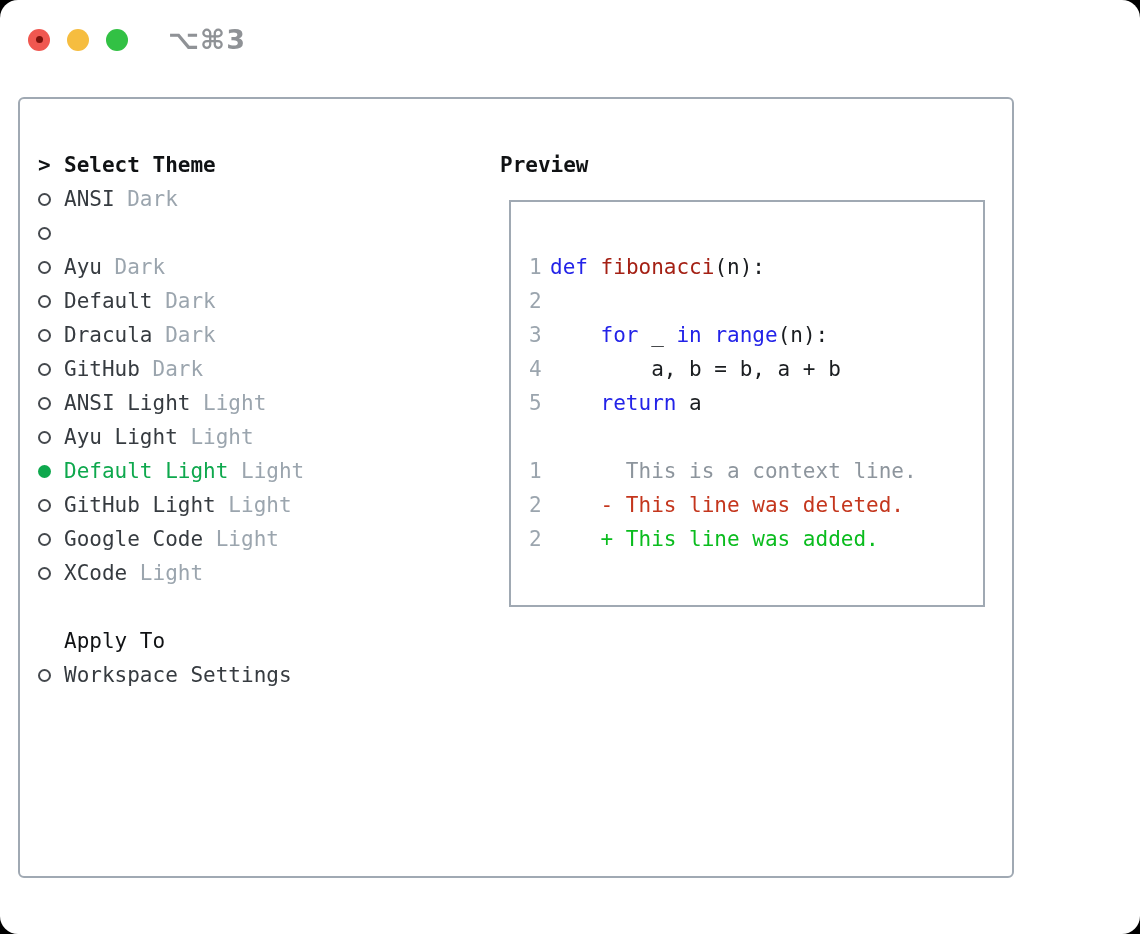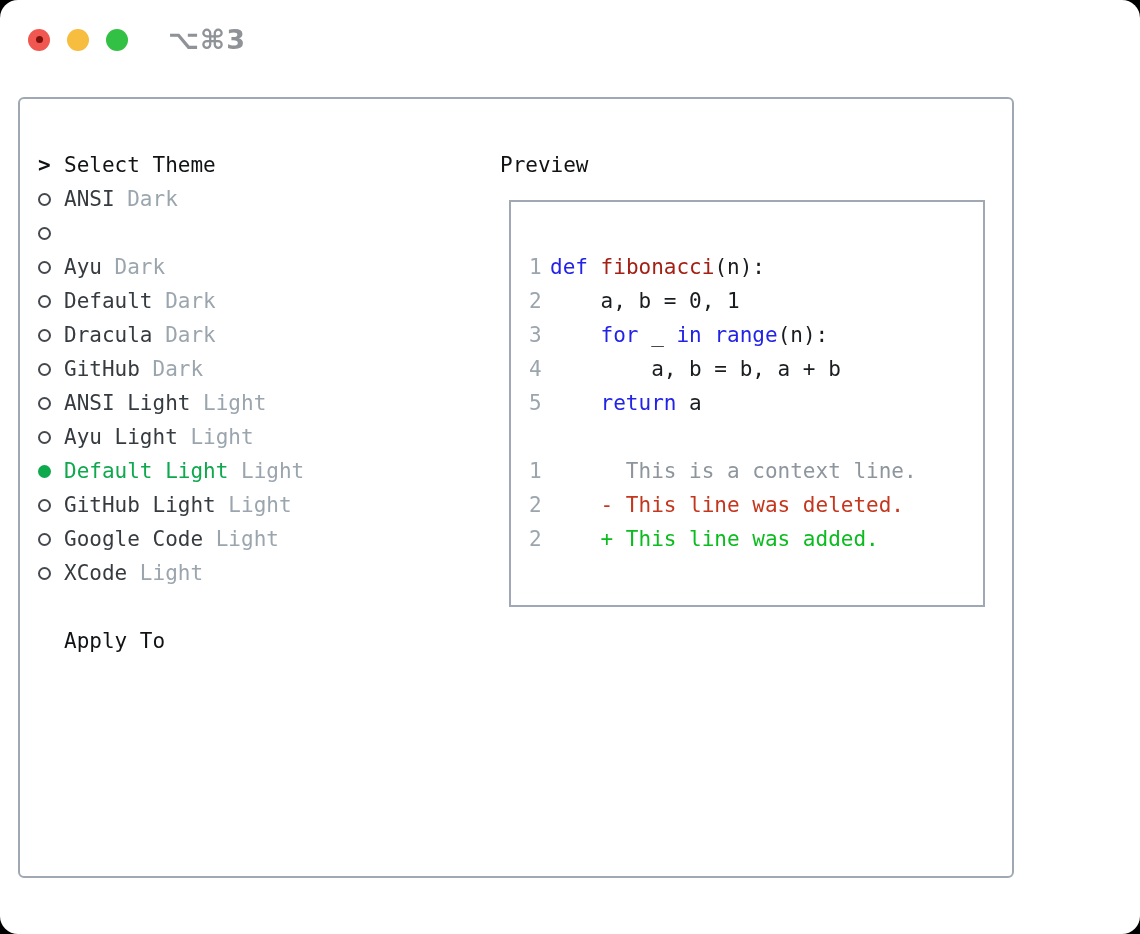--- a/index.html
+++ b/index.html
@@ -14,21 +14,21 @@
   .win-title{margin-left:23px;font:700 27px "DejaVu Sans",sans-serif;color:var(--title_gray,#8f9296);letter-spacing:1px;}
   .panel{position:absolute;left:18px;top:97px;width:996px;height:781px;border:2px solid var(--border,#a0a9b3);border-radius:6px;box-sizing:border-box;display:flex;font-family:"DejaVu Sans Mono",monospace;font-size:21px;line-height:34px;background:#fff;}
   .left-col{flex:none;width:462px;box-sizing:border-box;padding:49px 0 0 18px;}
   .right-col{flex:1;box-sizing:border-box;padding:49px 0 0 18px;}
   .row{display:flex;align-items:center;height:34px;}
   .marker{flex:none;width:26px;display:flex;align-items:center;}
   .prompt{font-weight:700;color:var(--headerblack,#101214);}
   .circ{width:13px;height:13px;border-radius:50%;border:2px solid var(--circle,#45494e);box-sizing:border-box;}
   .circ.filled{border:none;background:var(--selgreen,#0ea84d);}
   .label{white-space:pre;}
-  .bold{font-weight:400;color:var(--headerblack,#101214);}
+  .bold{font-weight:700;color:var(--headerblack,#101214);}
   .t-dark{color:var(--dark,#363b40);}
   .t-sel{color:var(--selgreen,#0ea84d);text-align:center;}
   .t-muted{color:var(--muted,#9ba5ae);}
   .spacer{height:34px;}
   .hint{color:var(--muted,#9ba5ae);white-space:pre;}
   .preview-box{margin-left:9px;margin-top:18px;width:476px;height:407px;border:2px solid var(--border,#a0a9b3);box-sizing:border-box;padding:48px 0 0 18px;overflow:hidden;background:#fff;}
   .code-row{display:flex;height:34px;}
   .ln{flex:none;width:21px;color:var(--muted,#9ba5ae);}
   .code{white-space:pre;}
   .c-keyword{color:var(--keyword,#2323e8);}
@@ -129,37 +129,42 @@
             </span>
             <span class="label"><span class="t-dark">XCode</span><span class="t-muted"> Light</span></span>
           </div>
         </div>
       <div class="spacer"></div>
       <div class="row">
         <span class="marker"></span>
         <span class="label t-dark" style="color:var(--headerblack)">Apply To</span>
       </div>
       <div id="apply-list">
+          <div class="row">
+            <span class="marker">
+              <i class="circ"></i>
+            </span>
+            <span class="label"><span class="t-dark">Workspace Settings</span></span>
+          </div>
         </div>
       <div class="spacer"></div>
     </div>
 
     <div class="right-col">
       <div class="row">
         <span class="label bold">Preview</span>
       </div>
       <div class="preview-box">
         <div id="code-lines">
             <div class="code-row">
               <span class="ln">1</span>
               <span class="code"><span class="c-keyword">def</span><span class="c-plain"> </span><span class="c-function">fibonacci</span><span class="c-plain">(n):</span></span>
             </div>
             <div class="code-row">
               <span class="ln">2</span>
-              <span class="code"><span class="c-plain">    a, b = 0, 1</span></span>
             </div>
             <div class="code-row">
               <span class="ln">3</span>
               <span class="code"><span class="c-plain">    </span><span class="c-keyword">for</span><span class="c-plain"> _ </span><span class="c-keyword">in</span><span class="c-plain"> </span><span class="c-keyword">range</span><span class="c-plain">(n):</span></span>
             </div>
             <div class="code-row">
               <span class="ln">4</span>
               <span class="code"><span class="c-plain">        a, b = b, a + b</span></span>
             </div>
             <div class="code-row">

